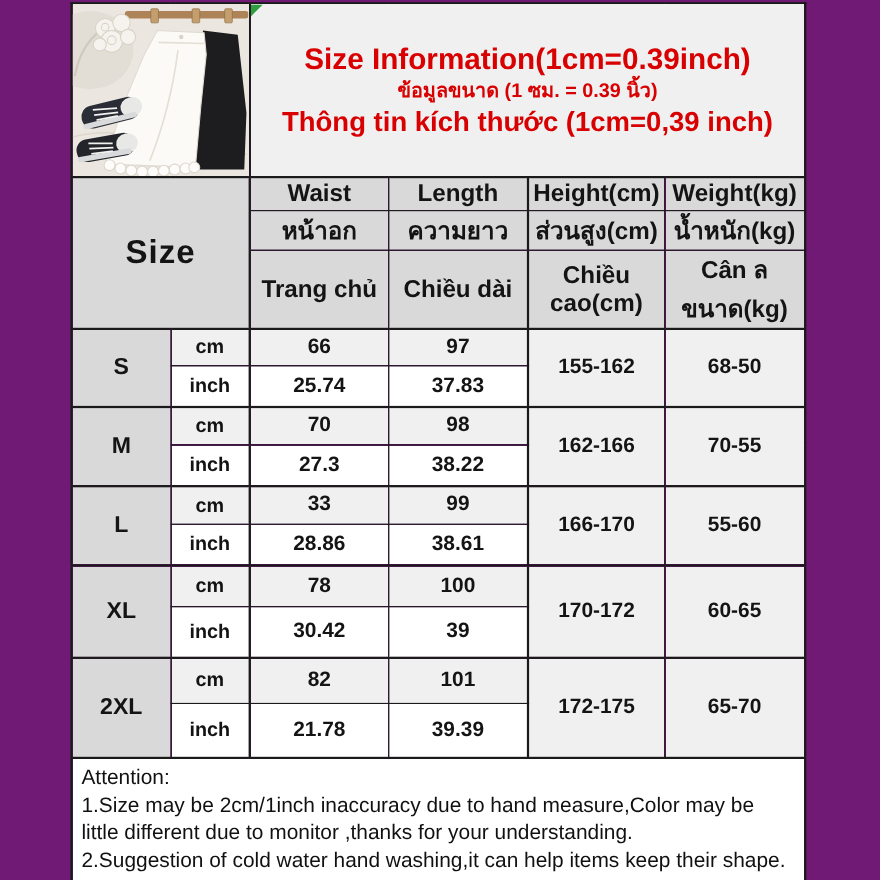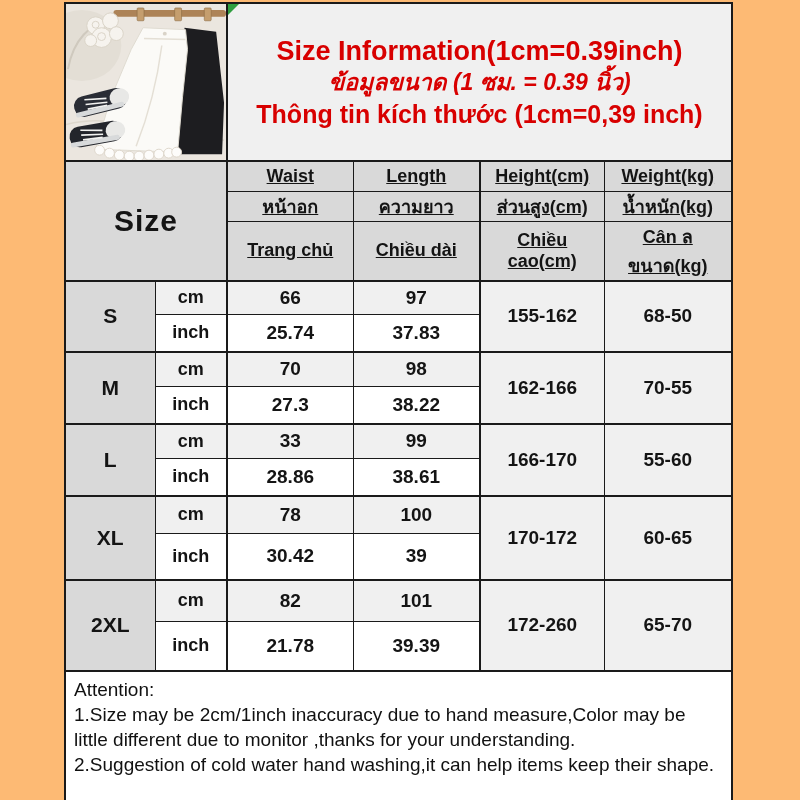--- a/index.html
+++ b/index.html
@@ -1,16 +1,16 @@
 <!DOCTYPE html>
 <html><head>
 <meta charset="utf-8">
 <style>
   html,body{margin:0;padding:0;background:#fff;}
-  .canvas{position:relative;width:800px;height:800px;background:#fdba74;overflow:hidden;
+  .canvas{position:relative;width:800px;height:800px;background:#701a75;overflow:hidden;
           font-family:"Liberation Sans","DejaVu Sans",sans-serif;}
   table.sheet{position:absolute;left:64px;top:2px;width:669px;border-collapse:collapse;
               table-layout:fixed;border:2px solid #1a1a1a;}
   td{border:1px solid #1a1a1a;text-align:center;vertical-align:middle;padding:0;
      color:#141414;font-weight:bold;overflow:hidden;}
   td.cg{border-left-width:2px;}
   tr.bstart td{border-top-width:2px;}
   tr.r-top{height:158px;}
   tr.r-hd{height:30px;}
   tr.rS1{height:34px;} tr.rS2{height:37px;}
@@ -18,26 +18,26 @@
   tr.rL1{height:35px;} tr.rL2{height:37px;}
   tr.rX1{height:38px;} tr.rX2{height:46px;}
   tr.rZ1{height:42px;} tr.rZ2{height:49px;}
   tr.r-attn{height:150px;}
   .photo-cell{background:#ebe6df;position:relative;}
   .photo-cell svg{display:block;width:100%;height:100%;}
   .title-cell{background:#f0f0f0;position:relative;}
   .title-inner{display:flex;flex-direction:column;justify-content:center;align-items:center;
                height:100%;gap:2px;color:#d80000;}
   .t-en{font-size:27px;line-height:1.2;}
-  .t-th{font-size:23px;line-height:1.2;font-style:italic;}
+  .t-th{font-size:18px;line-height:1.2;}
   .t-vi{font-size:25px;line-height:1.2;}
   .corner-tri{position:absolute;top:0;left:0;width:0;height:0;
               border-top:11px solid #2f9e3f;border-right:11px solid transparent;}
   .size-cell{background:#d9d9d9;font-size:30px;letter-spacing:1px;}
-  .hd{background:#d9d9d9;font-size:18px;text-decoration:underline;}
+  .hd{background:#d9d9d9;font-size:22px;}
   .lbl{background:#d9d9d9;font-size:21px;}
   .unit{font-size:18px;}
   .num{font-size:19px;}
   .tint{background:#f0f0f0;}
   .white{background:#ffffff;}
   .attn{border-top-width:2px;background:#ffffff;text-align:left;vertical-align:top;
         font-weight:normal;font-size:19px;line-height:1.33;padding:5px 10px 0 8px;color:#111;}
 </style>
 </head>
 <body>
@@ -191,21 +191,21 @@
       <td class="unit white">inch</td>
       <td class="num white cg">30.42</td>
       <td class="num white">39</td>
     </tr>
 
     <tr class="rZ1 bstart">
       <td rowspan="2" class="lbl">2XL</td>
       <td class="unit tint">cm</td>
       <td class="num tint cg">82</td>
       <td class="num tint">101</td>
-      <td rowspan="2" class="num tint cg">172-260</td>
+      <td rowspan="2" class="num tint cg">172-175</td>
       <td rowspan="2" class="num tint">65-70</td>
     </tr>
     <tr class="rZ2">
       <td class="unit white">inch</td>
       <td class="num white cg">21.78</td>
       <td class="num white">39.39</td>
     </tr>
 
     <tr class="r-attn">
       <td colspan="6" class="attn">

